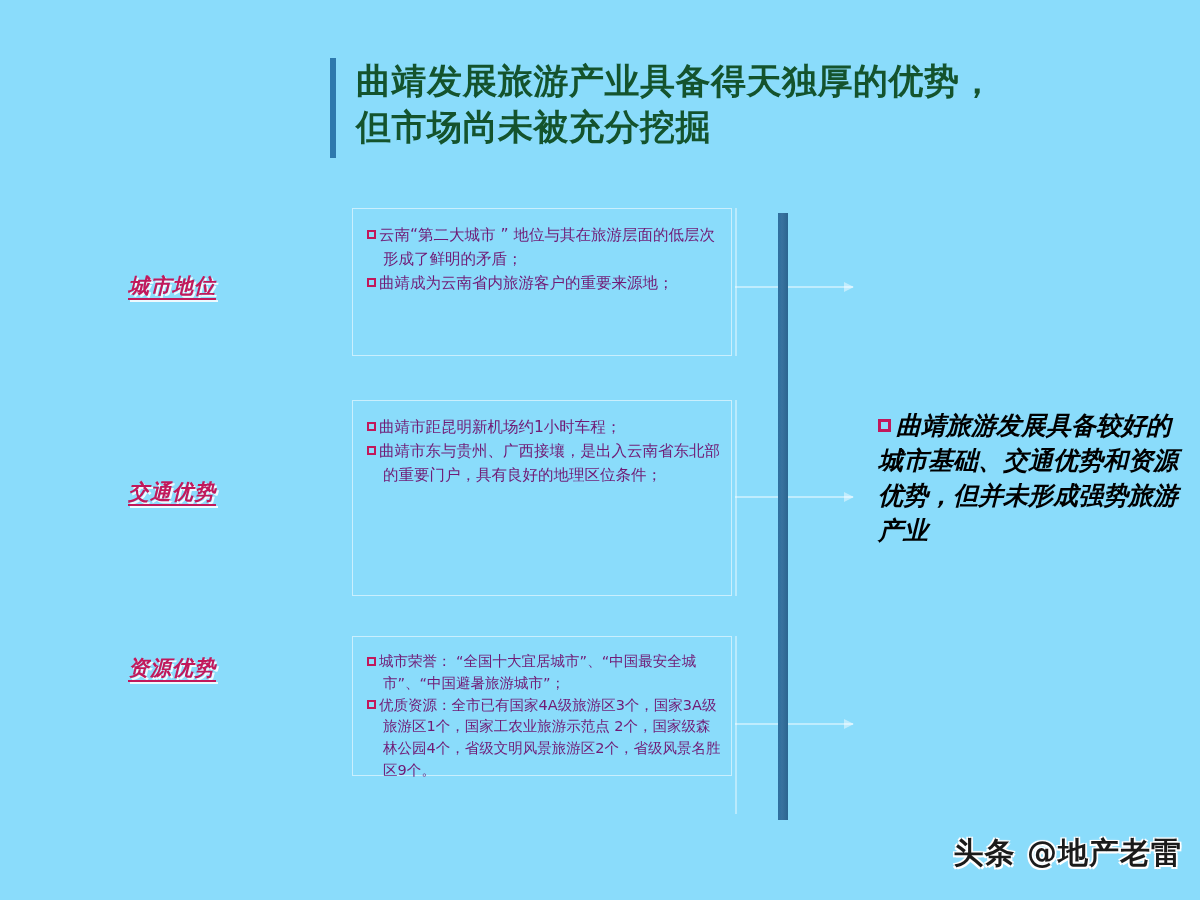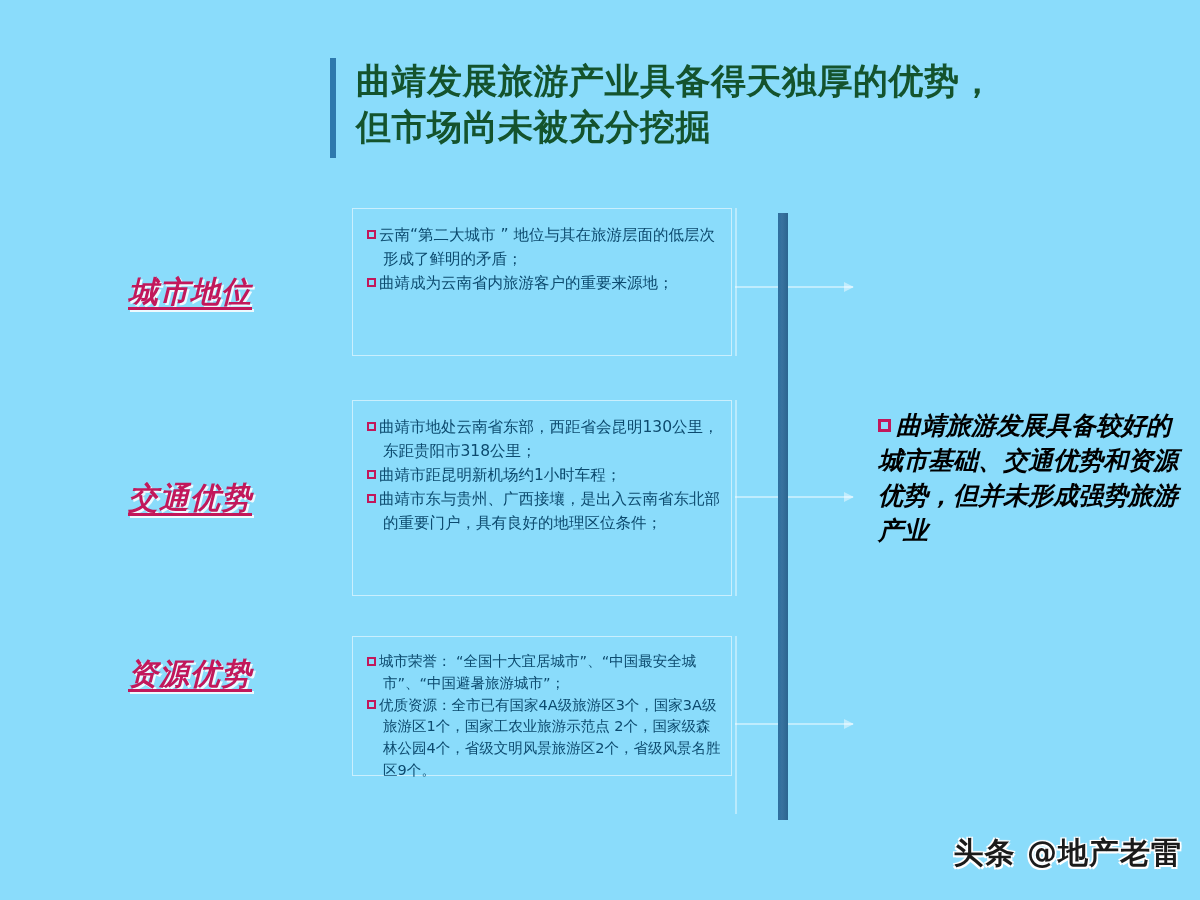--- a/index.html
+++ b/index.html
@@ -59,21 +59,21 @@
     line-height: 1.32;
     letter-spacing: 0.5px;
   }
   .slide-title div { white-space: nowrap; }
 
   
   .cat-label {
     position: absolute;
     left: 128px;
     width: 200px;
-    font-size: 30px;
+    font-size: 21px;
     font-weight: bold;
     font-style: italic;
     color: #c2185b;
     text-decoration: underline;
     text-decoration-color: #c2185b;
     text-underline-offset: 5px;
     letter-spacing: 1px;
     text-shadow: 2px 2px 0 rgba(255,255,255,0.85);
   }
   .cat-1 { top: 272px; }
@@ -89,21 +89,21 @@
     box-sizing: border-box;
     padding: 14px 10px 10px 14px;
   }
   .box-1 { top: 208px; height: 148px; }
   .box-2 { top: 400px; height: 196px; }
   .box-3 { top: 636px; height: 140px; }
 
   .bullet-line {
     font-size: 15.5px;
     line-height: 1.55;
-    color: #0c4a6e;
+    color: #701a75;
     margin: 0 0 0 0;
     text-indent: -16px;
     padding-left: 16px;
   }
   .bullet-line.small { font-size: 14.5px; line-height: 1.5; }
   .bullet-mark {
     display: inline-block;
     width: 9px;
     height: 9px;
     border: 2px solid #c2185b;
@@ -205,21 +205,20 @@
   <div class="cat-label cat-1">城市地位</div>
   <div class="cat-label cat-2">交通优势</div>
   <div class="cat-label cat-3">资源优势</div>
 
   <div class="content-box box-1">
     <p class="bullet-line"><span class="bullet-mark"></span><span>云南“第二大城市 ” 地位与其在旅游层面的低层次形成了鲜明的矛盾；</span></p>
     <p class="bullet-line"><span class="bullet-mark"></span><span>曲靖成为云南省内旅游客户的重要来源地；</span></p>
   </div>
 
   <div class="content-box box-2">
-    <p class="bullet-line"><span class="bullet-mark"></span><span>曲靖市地处云南省东部，西距省会昆明130公里，东距贵阳市318公里；</span></p>
     <p class="bullet-line"><span class="bullet-mark"></span><span>曲靖市距昆明新机场约1小时车程；</span></p>
     <p class="bullet-line"><span class="bullet-mark"></span><span>曲靖市东与贵州、广西接壤，是出入云南省东北部的重要门户，具有良好的地理区位条件；</span></p>
   </div>
 
   <div class="content-box box-3">
     <p class="bullet-line small"><span class="bullet-mark"></span><span>城市荣誉： “全国十大宜居城市”、“中国最安全城市”、“中国避暑旅游城市”；</span></p>
     <p class="bullet-line small"><span class="bullet-mark"></span><span>优质资源：全市已有国家4A级旅游区3个，国家3A级旅游区1个，国家工农业旅游示范点 2个，国家级森林公园4个，省级文明风景旅游区2个，省级风景名胜区9个。</span></p>
   </div>
 
   <div class="vconn vconn-1"></div>

